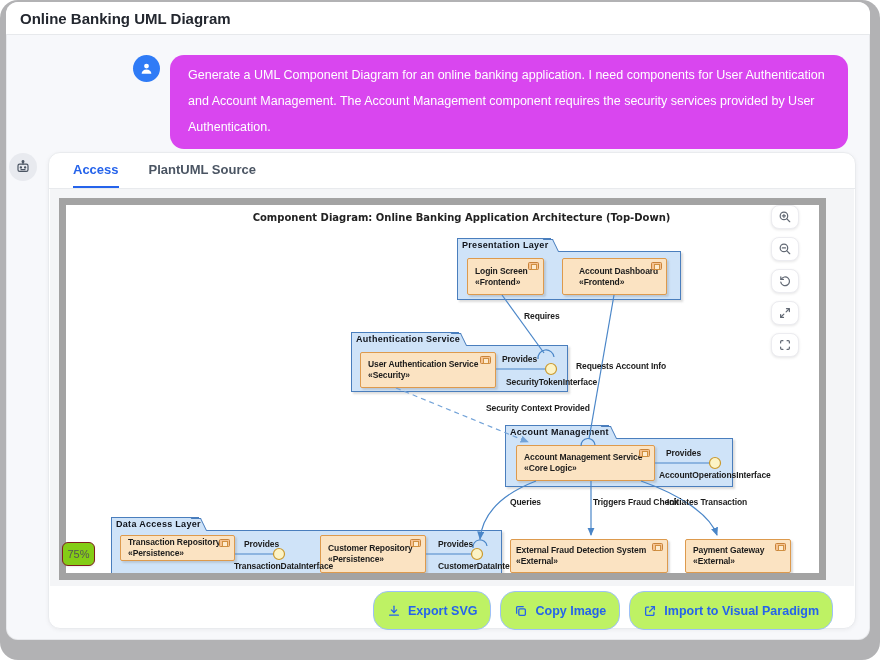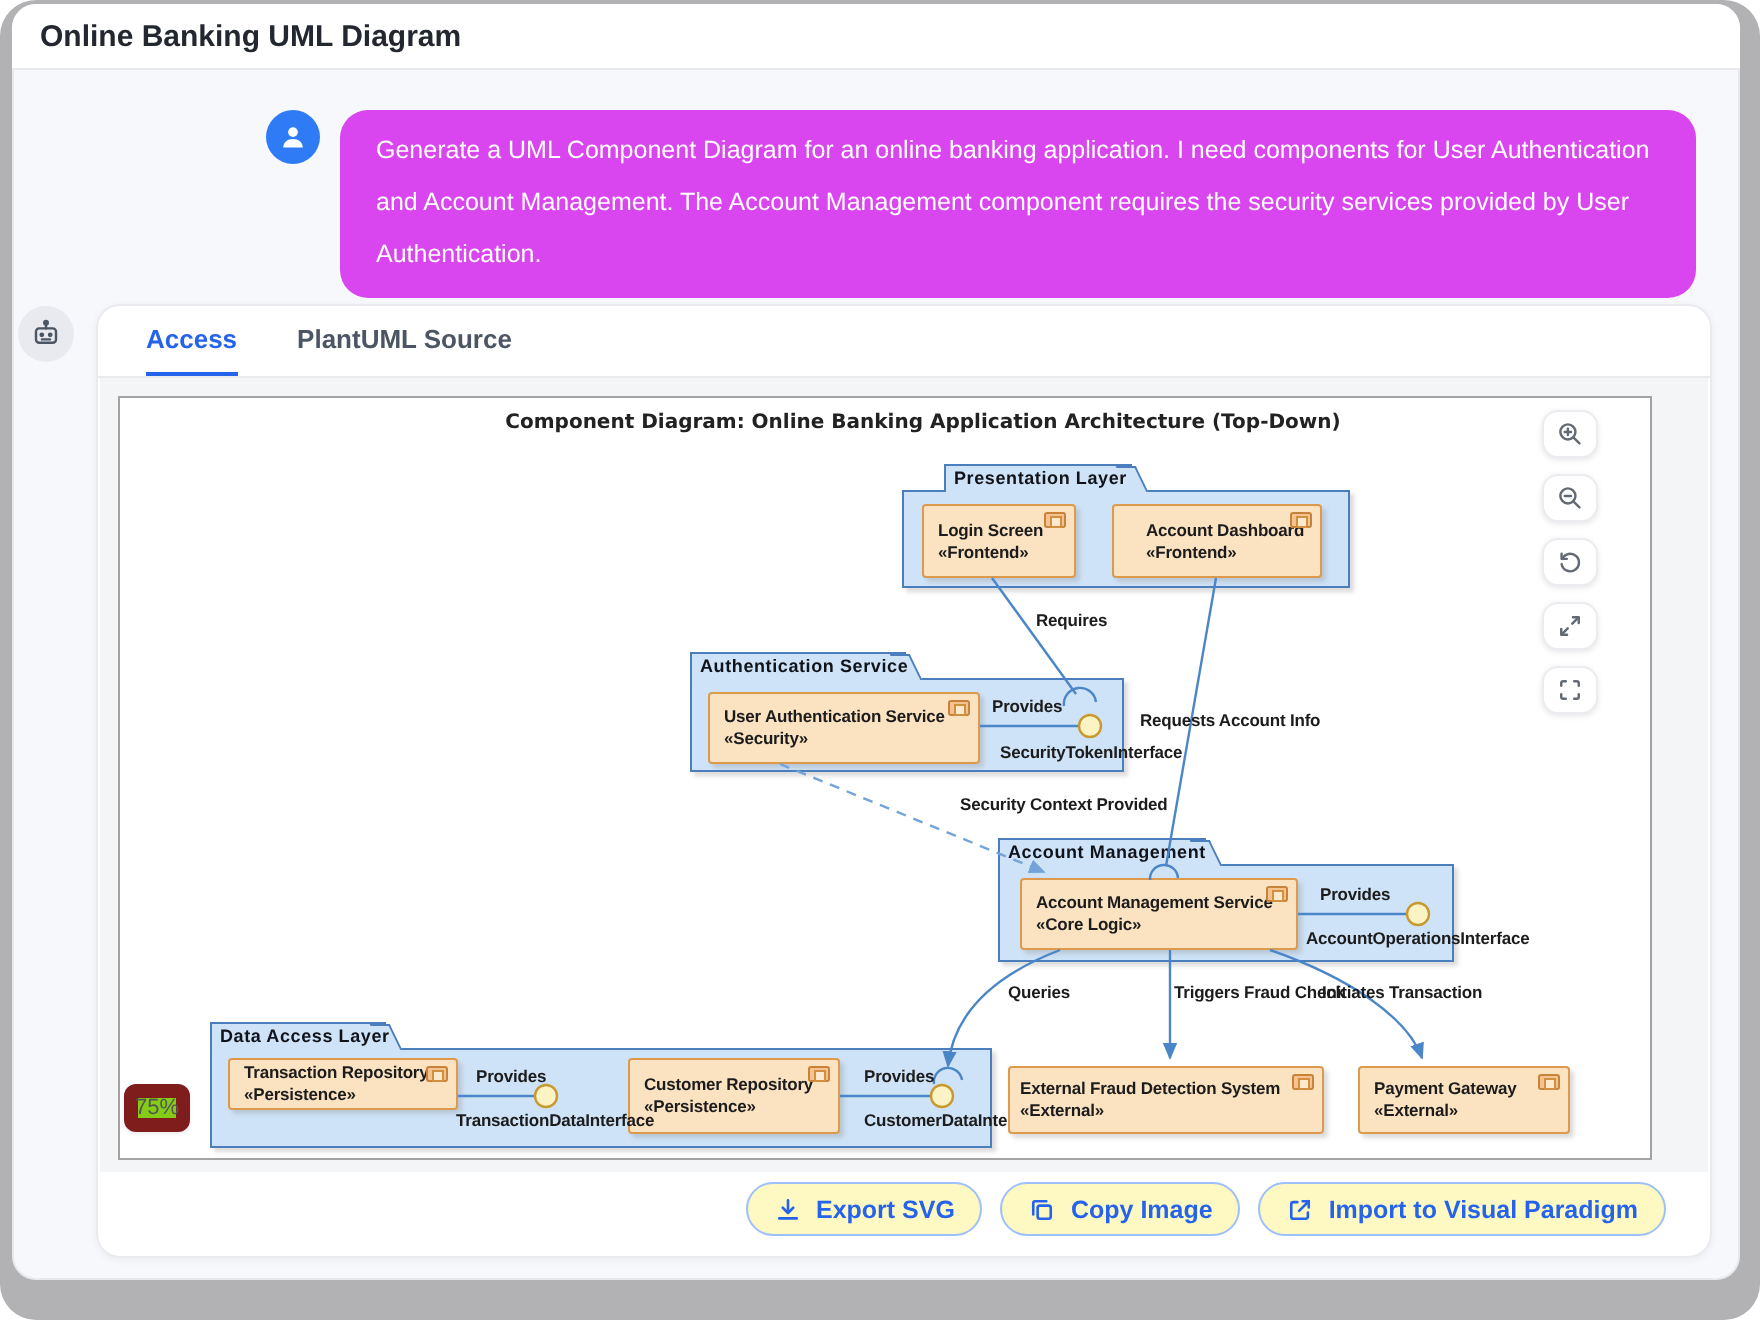--- a/index.html
+++ b/index.html
@@ -22,21 +22,21 @@
   
   .card { position:absolute; left:42px; top:150px; width:808px; height:477px; background:#ffffff;
           border:1px solid #e9ebee; border-radius:12px; box-shadow:0 1px 4px rgba(0,0,0,.05); }
   .tabbar { position:absolute; left:0; right:0; top:0; height:36px; border-bottom:1px solid #e8eaed;
             display:flex; align-items:stretch; padding-left:24px; }
   .tab { display:flex; align-items:center; margin-right:30px; font-size:13px; font-weight:bold; color:#4b5563;
          border-bottom:2.5px solid transparent; cursor:pointer; }
   .tab.active { color:#2563eb; border-bottom-color:#2563eb; }
   .panel-body { position:absolute; left:1px; right:1px; top:36px; height:397px; background:#f4f5f7; }
   .canvas { position:absolute; left:9px; top:9px; width:767px; height:382px; background:#ffffff;
-            border:1px solid #a3a3a3; overflow:hidden; }
+            border:7px solid #a3a3a3; overflow:hidden; }
 
   
   .dg-title { position:absolute; left:0; right:0; top:7px; text-align:center; padding-left:38px;
               font:bold 10px "DejaVu Sans", sans-serif; color:#222; }
   .pkg { position:absolute; background:#CFE3F8; border:1.2px solid #4A7EBD;
          box-shadow:2px 2px 2px rgba(140,140,140,.30); z-index:1; }
   .pkg-tab { position:absolute; height:14px; background:#CFE3F8; border:1.2px solid #4A7EBD; border-bottom:none;
              font:bold 9px "Liberation Sans", sans-serif; letter-spacing:.3px; color:#10131a;
              padding:1px 3px 0 4px; z-index:2; white-space:nowrap; }
   .pkg-tab::after { content:''; position:absolute; right:-6px; top:0; bottom:0; width:9px; background:#CFE3F8;
@@ -55,26 +55,26 @@
   .dash { stroke:#73A3D8; stroke-dasharray:5 4; }
   .lolli { fill:#FCF3C5; stroke:#C9992F; stroke-width:1.2; }
   .dlabel { position:absolute; font:bold 8.5px "Liberation Sans", sans-serif; letter-spacing:-0.1px;
             color:#1c1c1c; white-space:nowrap; z-index:4; }
 
   
   .zbtn { position:absolute; left:765px; width:28px; height:24px; background:#ffffff; border:1px solid #ececf0;
           border-radius:8px; box-shadow:0 1px 3px rgba(0,0,0,.10); display:flex; align-items:center;
           justify-content:center; cursor:pointer; z-index:20; }
   .zoom-badge { position:absolute; left:56px; top:540px; width:33px; height:24px; background:#84cc16;
-          border:7px solid #7f1d1d; border-radius:6px; box-shadow:0 1px 2px rgba(0,0,0,.08);
+          border:1px solid #7f1d1d; border-radius:6px; box-shadow:0 1px 2px rgba(0,0,0,.08);
           display:flex; align-items:center; justify-content:center; font-size:11px; color:#555; z-index:20; }
 
   
   .actions { position:absolute; right:22px; top:438px; display:flex; gap:9px; }
-  .act-btn { height:27px; padding:0 13px; border:1.3px solid #9DC0F9; border-radius:15px; background:#fef9c3;
+  .act-btn { height:39px; padding:0 13px; border:1.3px solid #9DC0F9; border-radius:15px; background:#bef264;
              color:#2563EB; font:bold 12.5px "Liberation Sans", sans-serif; display:flex; align-items:center;
              gap:7px; cursor:pointer; }
   .icon-blue { stroke:#2563EB; fill:none; stroke-width:1.5; stroke-linecap:round; stroke-linejoin:round; }
   .icon-gray { stroke:#636a75; fill:none; stroke-width:1.4; stroke-linecap:round; stroke-linejoin:round; }
 </style>
 </head>
 <body>
 
 <div class="frame">
 <div class="window">
@@ -115,21 +115,21 @@
       <div class="tab">
         <span>PlantUML Source</span>
       </div>
     </div>
 
     <div class="panel-body">
       <div class="canvas">
 
         <div class="dg-title">Component Diagram: Online Banking Application Architecture (Top-Down)</div>
 
-        <div class="pkg-tab" style="left:412px;top:33px;width:94px;">
+        <div class="pkg-tab" style="left:391px;top:33px;width:94px;">
           <span>Presentation Layer</span></div>
         <div class="pkg" style="left:391px;top:46px;width:224px;height:49px;"></div>
 
         <div class="pkg-tab" style="left:285px;top:127px;width:108px;">
           <span>Authentication Service</span></div>
         <div class="pkg" style="left:285px;top:140px;width:217px;height:47px;"></div>
 
         <div class="pkg-tab" style="left:439px;top:220px;width:104px;">
           <span>Account Management</span></div>
         <div class="pkg" style="left:439px;top:233px;width:228px;height:49px;"></div>

